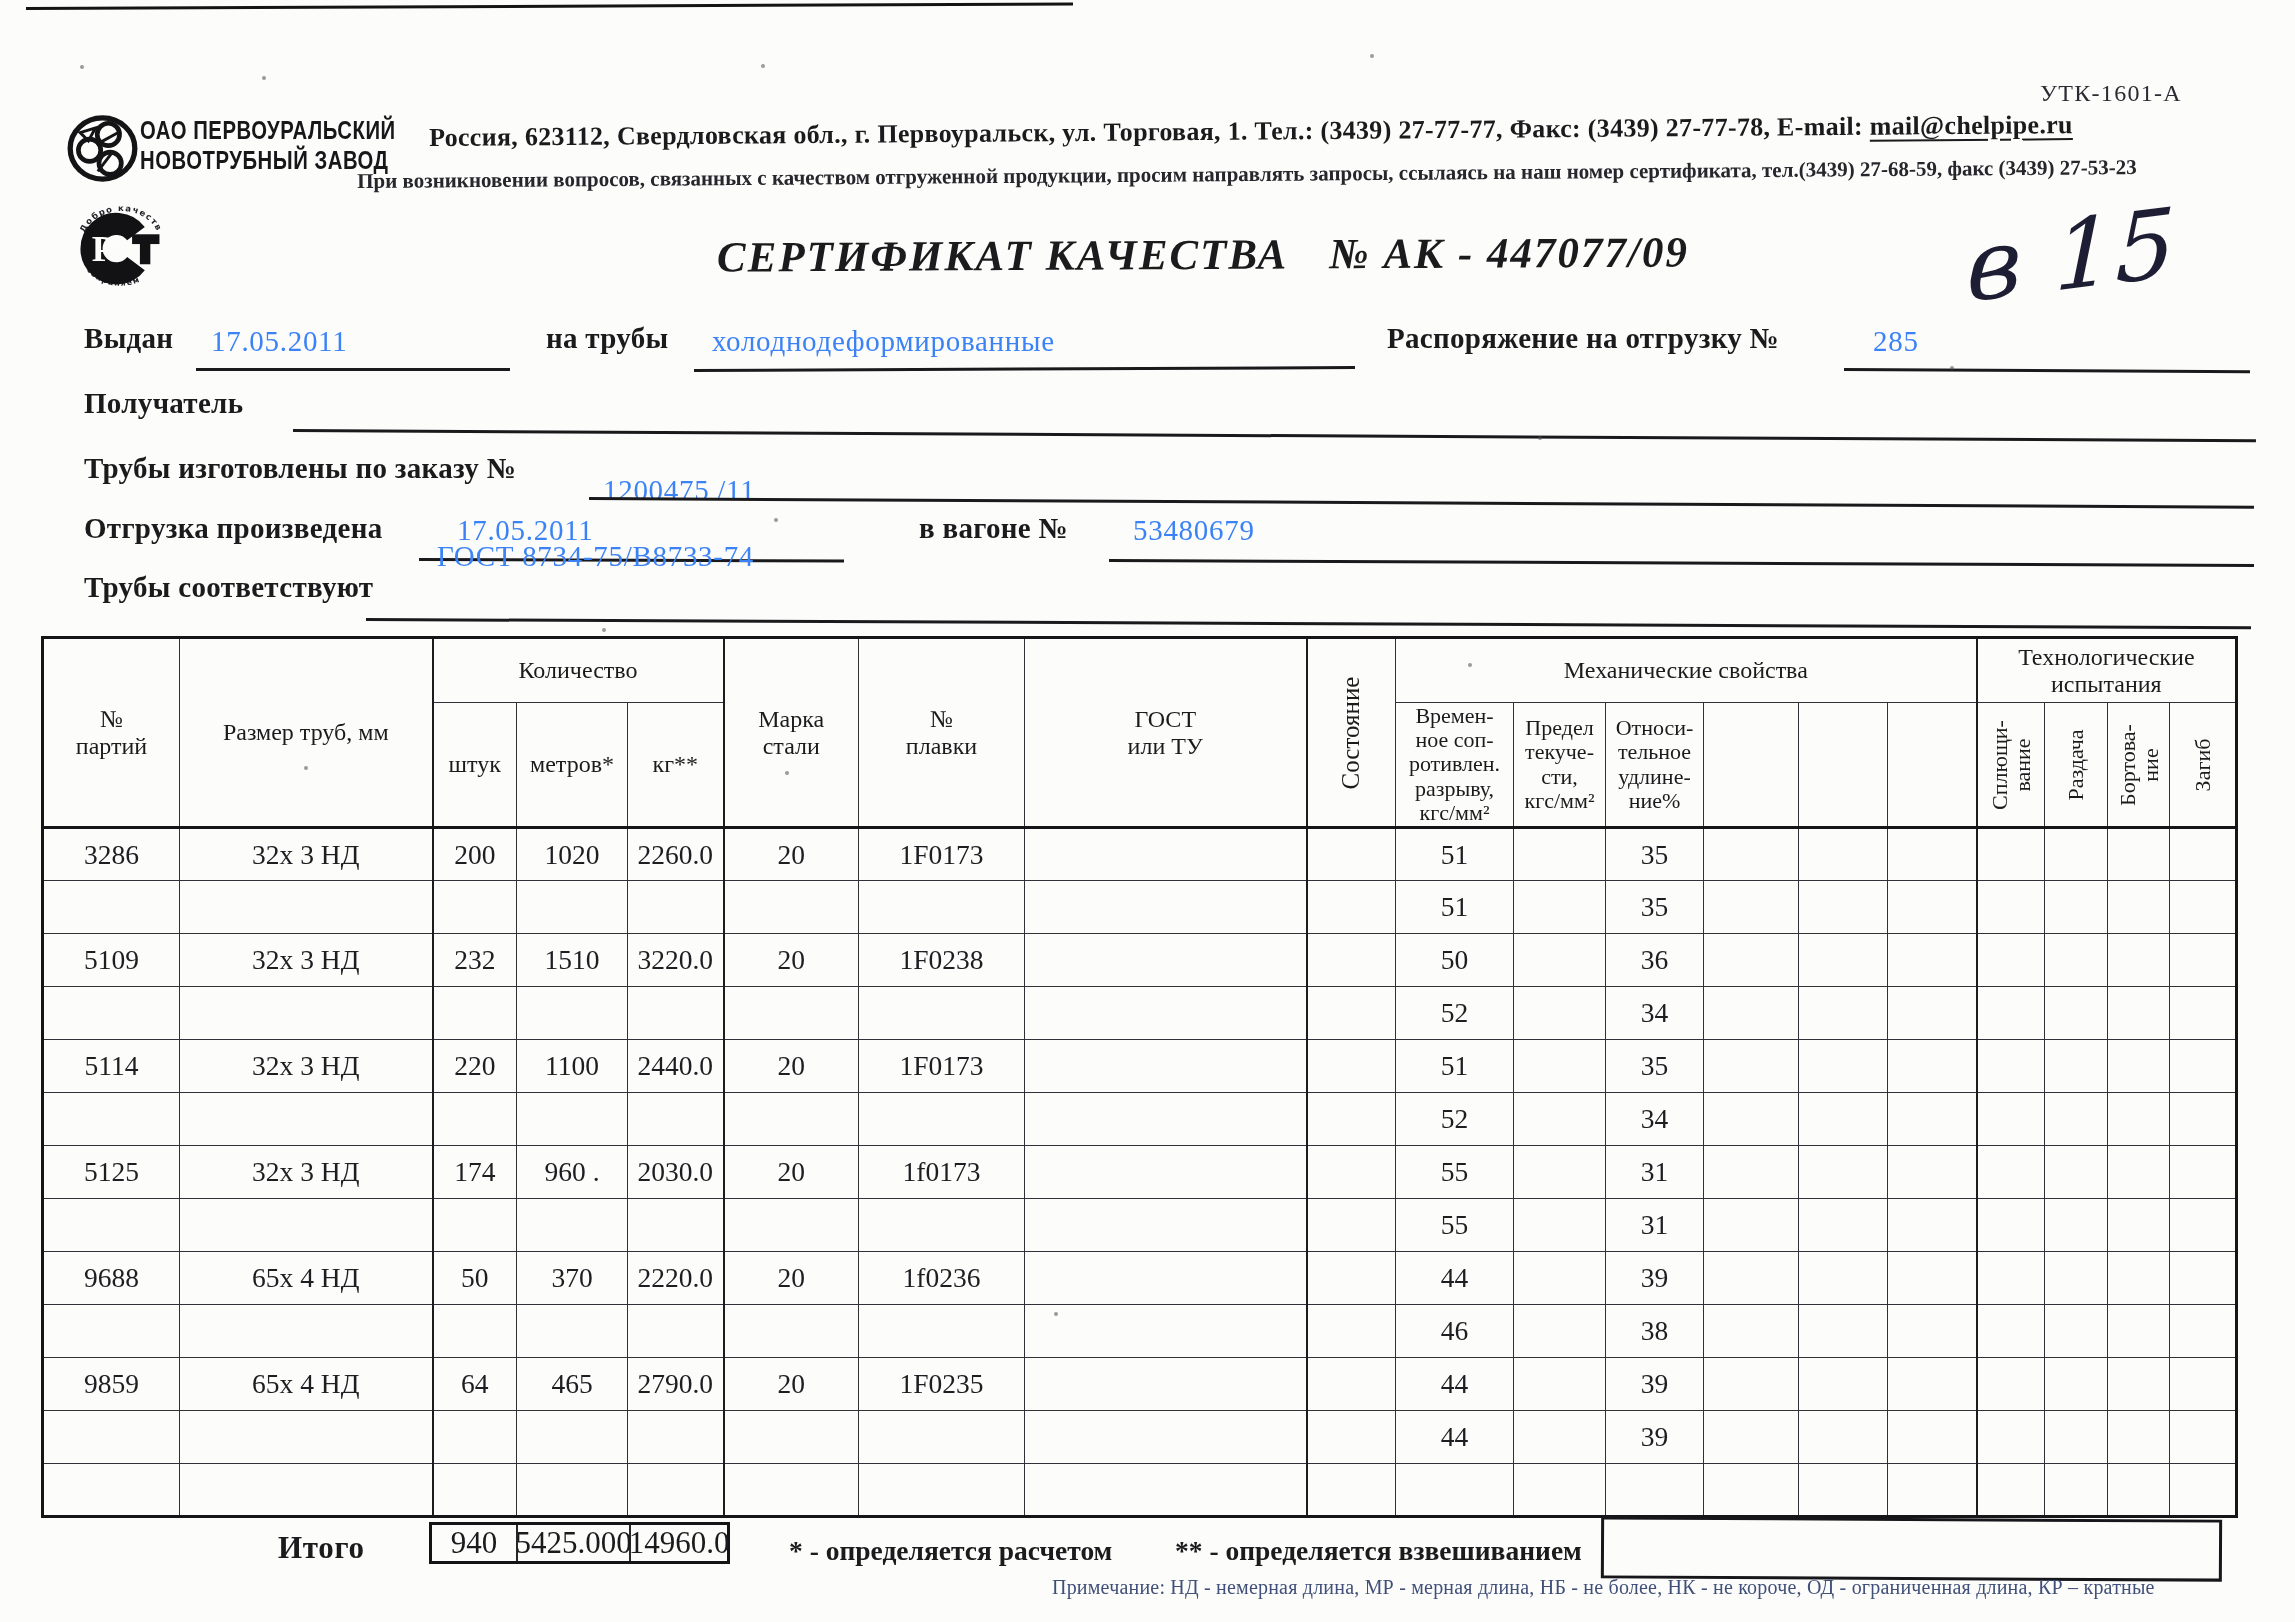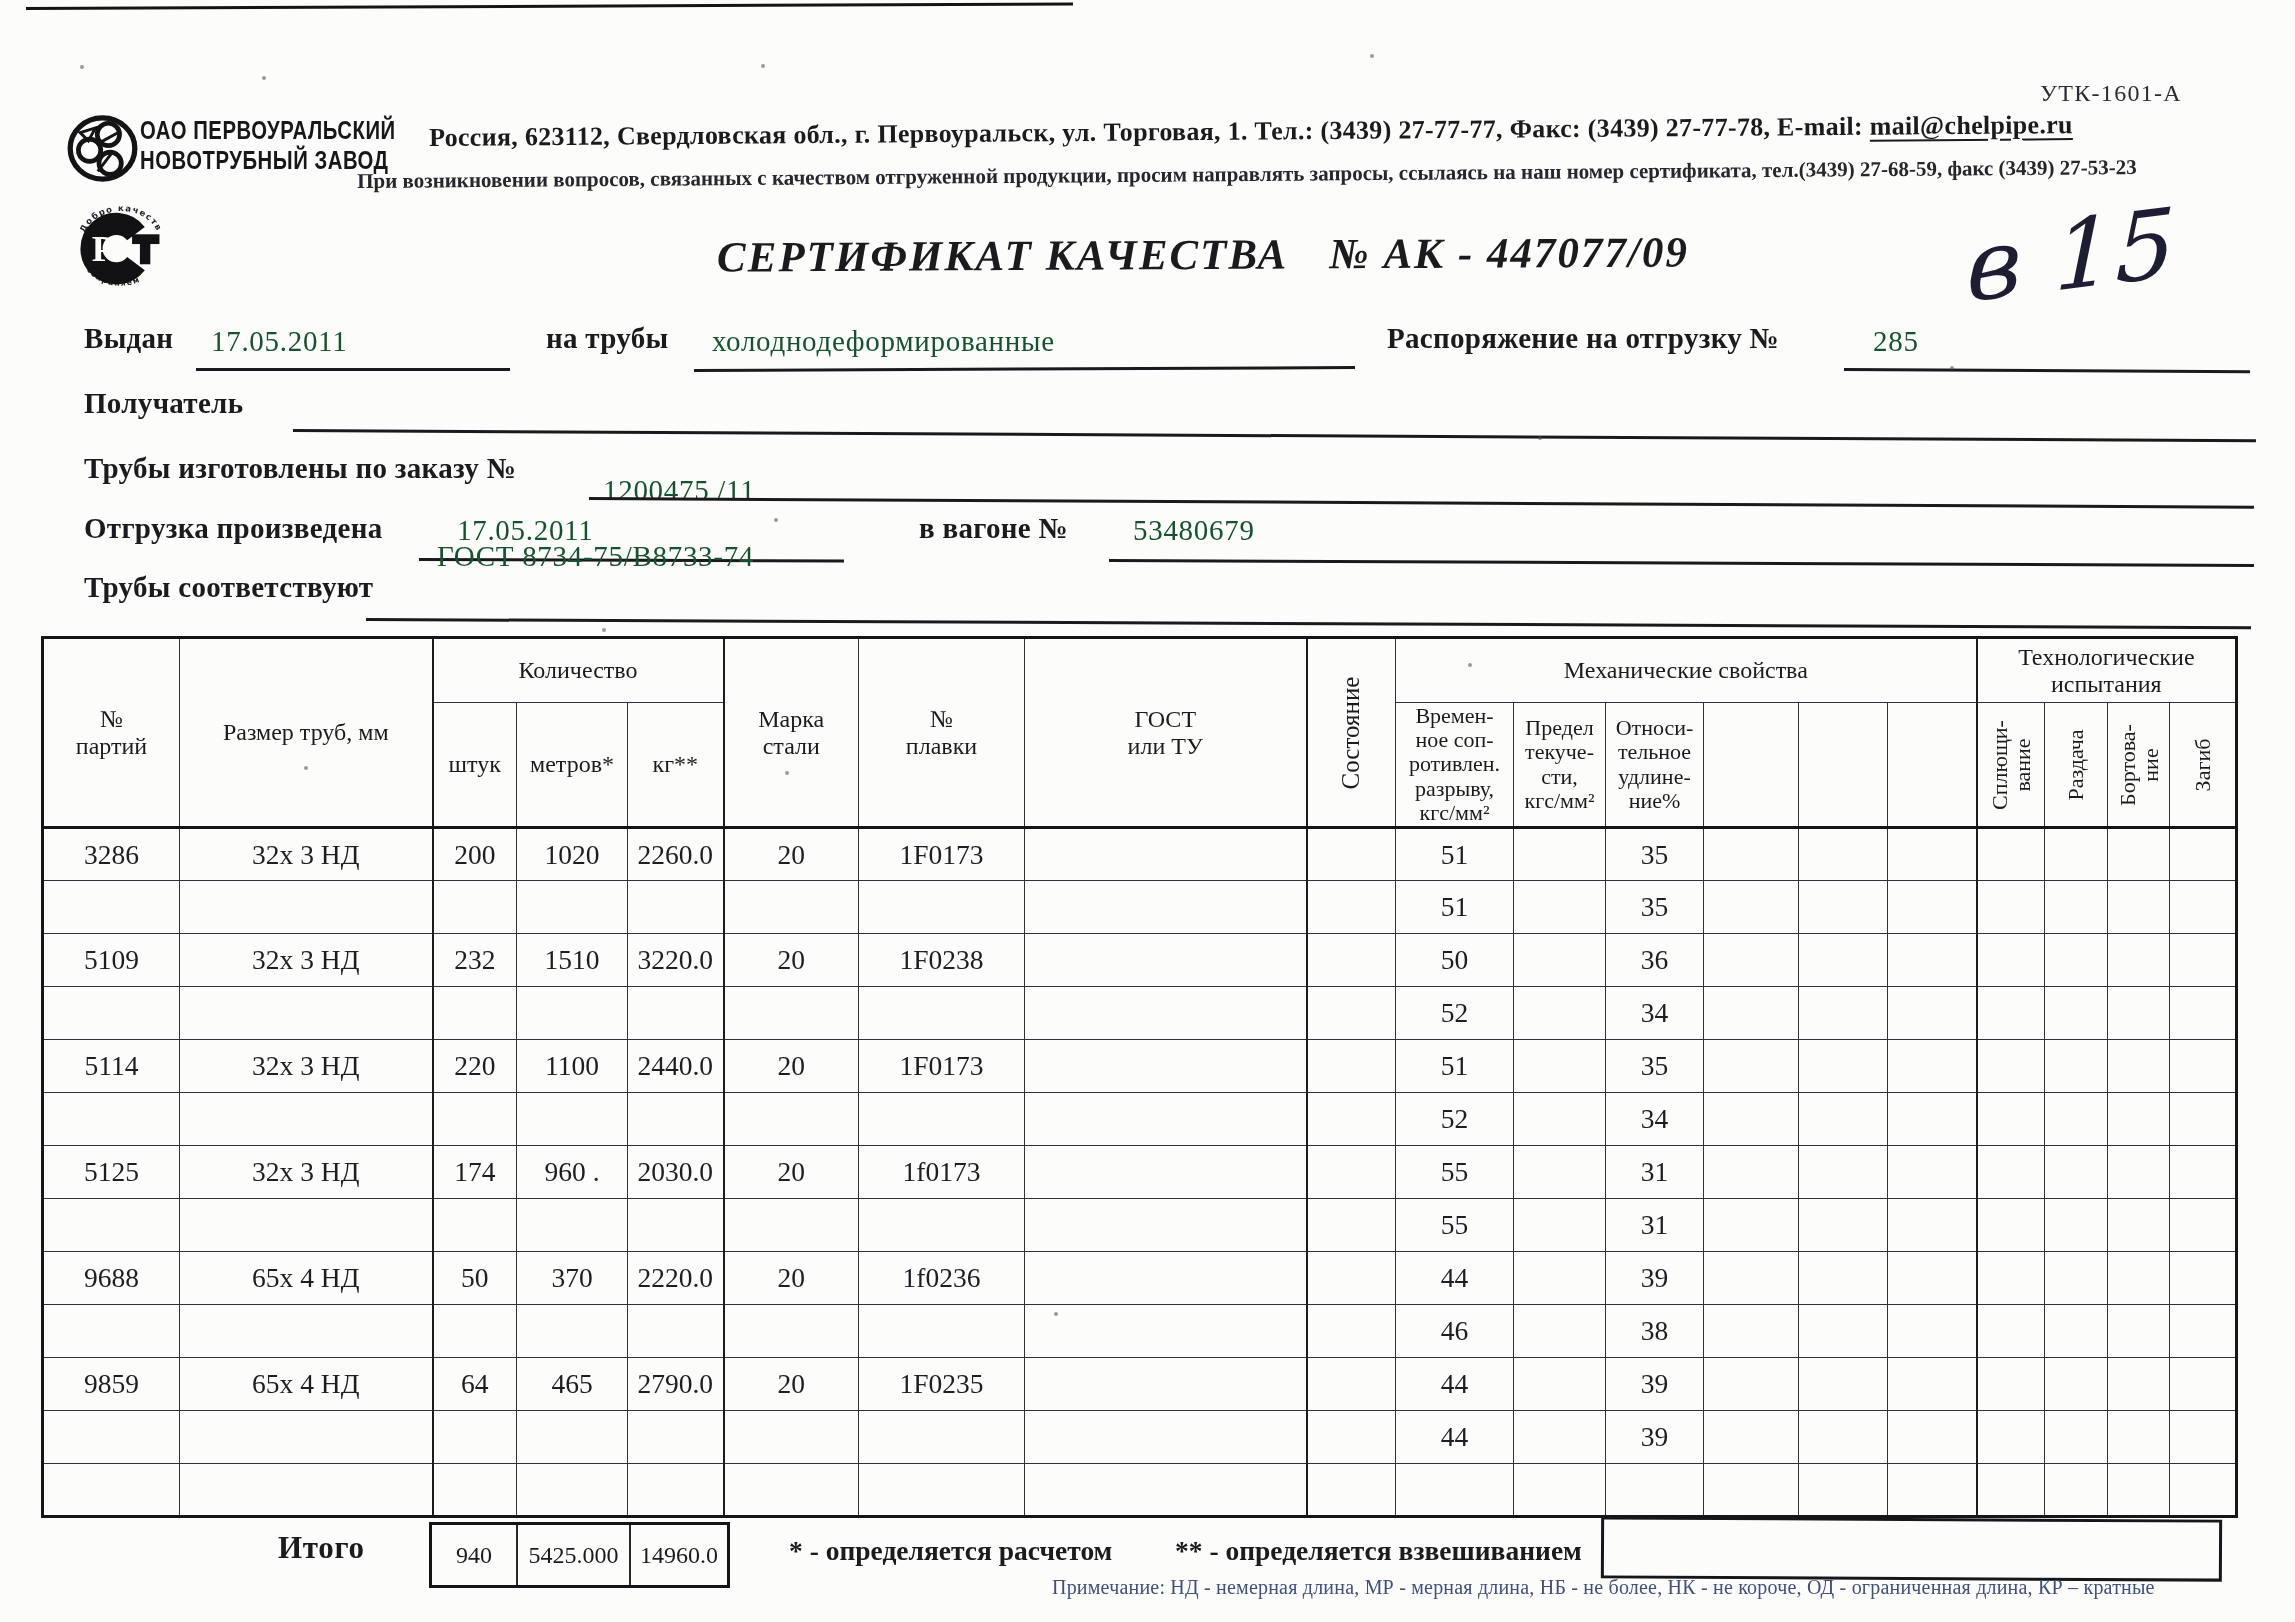--- a/index.html
+++ b/index.html
@@ -22,21 +22,21 @@
   #address-line .email{text-decoration:underline;text-underline-offset:5.2px;}
   #notice-line{left:357px;top:169px;width:1937px;font-weight:bold;font-size:21px;transform:rotate(-0.45deg);transform-origin:left top;color:#26262c;}
 
   
   #title-row{left:717px;top:230px;font-weight:bold;font-style:italic;font-size:43px;letter-spacing:2px;white-space:nowrap;transform:rotate(-0.3deg);}
   #title-number{margin-left:41px;}
   #handwritten{left:1966px;top:200px;font-family:"DejaVu Serif",serif;font-style:italic;font-size:95px;color:#1d1d33;transform:rotate(-7deg) skewX(-8deg);letter-spacing:1.3px;}
 
   
   .flabel{font-weight:bold;font-size:29px;letter-spacing:0.3px;white-space:nowrap;}
-  .fval{font-size:29px;letter-spacing:0.7px;white-space:nowrap;color:#14532d;}
+  .fval{font-size:29px;letter-spacing:0.7px;white-space:nowrap;color:#3b82f6;}
   .uline{position:absolute;height:2.6px;background:#1a1a1c;transform-origin:left center;}
 
   
   #cert-table{position:absolute;left:41px;top:636px;border-collapse:collapse;table-layout:fixed;width:2195px;border:3.9px solid #151518;}
   #cert-table th,#cert-table td{border:1.3px solid #303036;padding:0;font-weight:normal;}
   #cert-table thead th{font-size:24px;line-height:1.12;}
   #cert-table thead tr.gr{height:65px;}
   #cert-table thead tr.sub{height:125px;}
   #cert-table thead{border-bottom:3.3px solid #151518;}
   #cert-table tbody tr{height:53px;}
@@ -46,21 +46,21 @@
   th.br{border-right:2.6px solid #1c1c20 !important;}
   .ml{white-space:pre-line;}
   .mlsm{white-space:pre-line;font-size:22px !important;line-height:1.1 !important;}
   .vwrap{position:relative;}
   .vrot{position:absolute;left:50%;top:50%;transform:translate(-50%,-50%) rotate(-90deg);white-space:pre-line;font-size:22px;line-height:1.05;text-align:center;width:151px;}
   .vrot.tall{width:183px;font-size:25px;}
 
   
   #total-label{left:278px;top:1530px;font-weight:bold;font-size:31px;letter-spacing:0.7px;}
   #totals-box{left:429px;top:1522px;display:flex;border:3.3px solid #141416;background:#fcfcfa;}
-  #totals-box .tcell{height:60px;display:flex;align-items:center;justify-content:center;font-size:24px;border-right:2px solid #28282c;}
+  #totals-box .tcell{height:36px;display:flex;align-items:center;justify-content:center;font-size:31px;border-right:2px solid #28282c;}
   #totals-box .tcell:last-child{border-right:none;text-align:right;}
   #foot-star{left:789px;top:1535px;font-weight:bold;font-size:27.5px;white-space:nowrap;}
   #foot-dstar{left:1175px;top:1535px;font-weight:bold;font-size:27.5px;white-space:nowrap;}
   #empty-box{left:1601px;top:1518px;width:615px;height:56px;border:3.9px solid #17171b;transform:rotate(0.3deg);}
   #note-line{left:1052px;top:1576px;font-size:20px;color:#41507a;white-space:nowrap;letter-spacing:0.2px;}
 
   .speck{position:absolute;width:3.9px;height:3.9px;border-radius:50%;background:#4a4a50;opacity:0.55;}
 </style>
 </head>
 <body>

